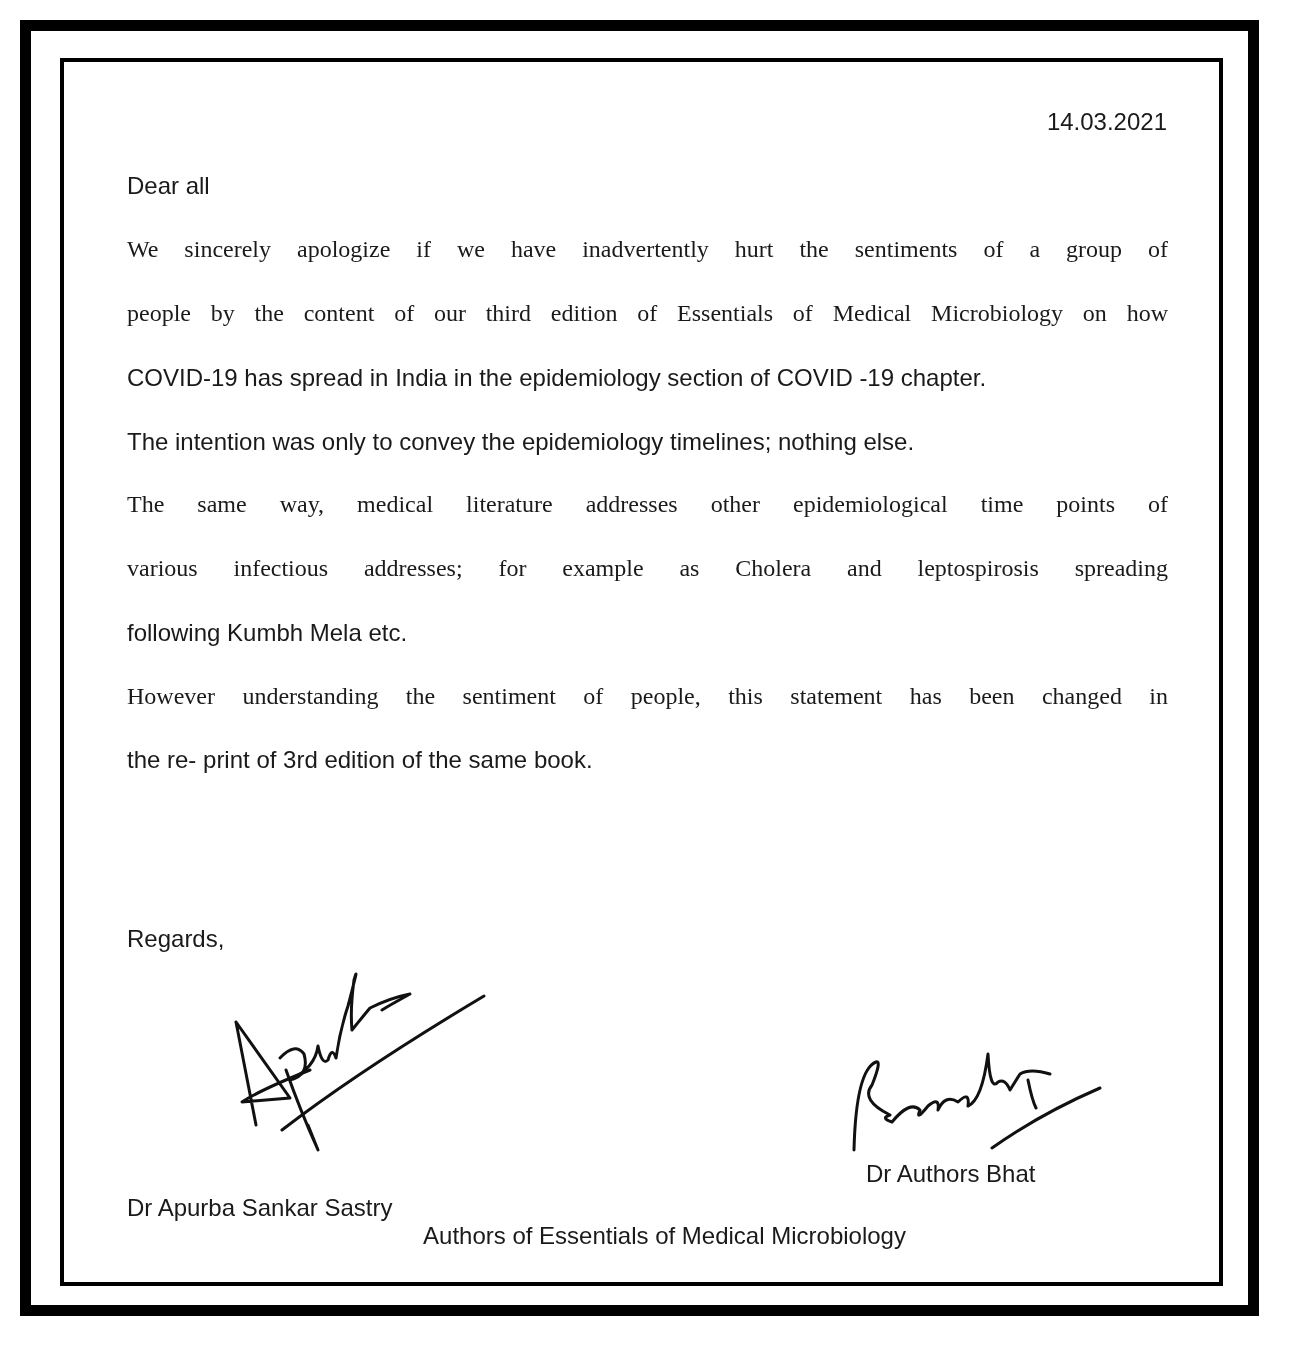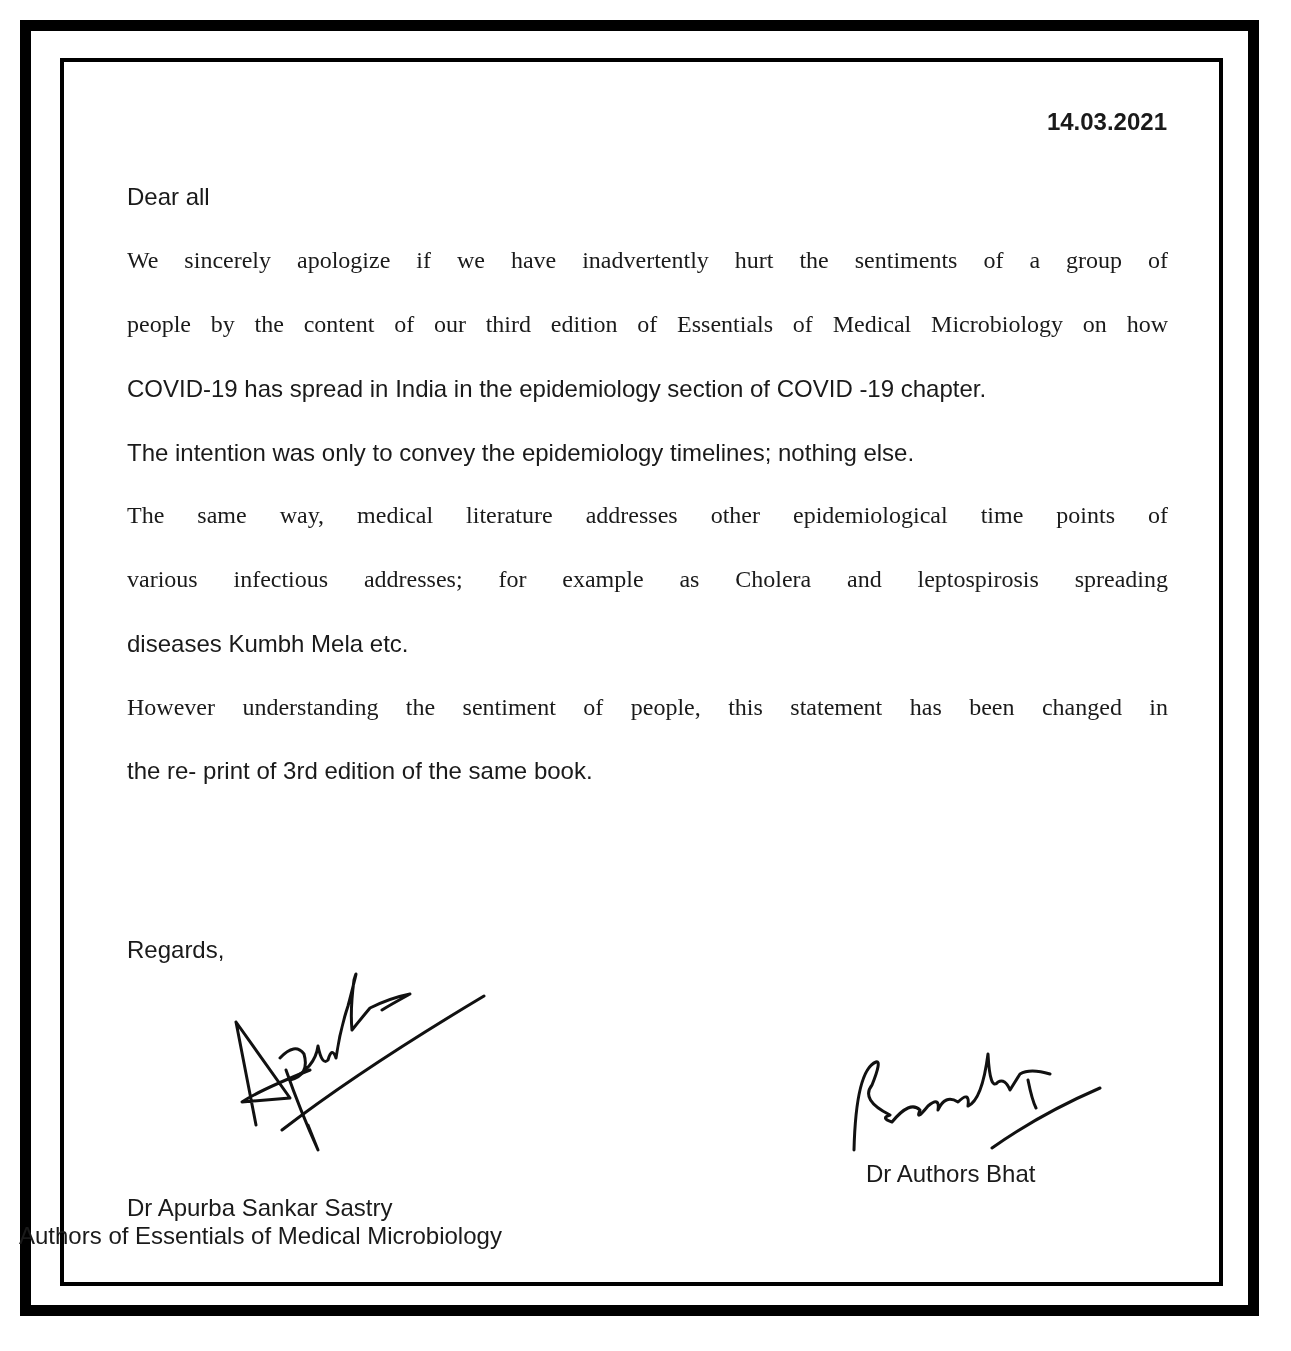--- a/index.html
+++ b/index.html
@@ -2,45 +2,45 @@
 <html><head>
 <meta charset="utf-8">
 <style>
   html, body { margin: 0; padding: 0; background: #ffffff; }
   body { width: 1291px; height: 1351px; position: relative; overflow: hidden;
          font-family: "Liberation Sans", sans-serif; color: #1a1a1a; }
   .outer-frame { position: absolute; left: 20px; top: 20px; width: 1217px; height: 1274px;
                  border: 11px solid #000; }
   .inner-frame { position: absolute; left: 60px; top: 58px; width: 1155px; height: 1220px;
                  border: 4px solid #000; }
-  .date { position: absolute; right: 124px; top: 108px; font-size: 24px; font-weight: bold; }
-  .line { position: absolute; left: 127px; font-size: 24px; white-space: nowrap; margin-top: 11px; }
+  .date { position: absolute; right: 124px; top: 108px; font-size: 24px; }
+  .line { position: absolute; left: 127px; font-size: 24px; white-space: nowrap; }
   .just { width: 1041px; text-align: justify; text-align-last: justify; white-space: normal; font-family: Liberation Serif, serif; }
   .sig { position: absolute; }
   .name { position: absolute; font-size: 24px; white-space: nowrap; }
-  .footer { position: absolute; left: 0; width: 1291px; top: 1222px; 
+  .footer { position: absolute; left: 0; width: 1291px; top: 1222px; text-align: center;
             font-size: 24px; }
   .footer span { position: relative; left: 19px; }
 </style>
 </head>
 <body>
 
 <div class="outer-frame"></div>
 <div class="inner-frame"></div>
 
 <div class="date">14.03.2021</div>
 <div class="line" style="top:172px">Dear all</div>
 
 <div class="line just" style="top:236px">We sincerely apologize if we have inadvertently hurt the sentiments of a group of</div>
 <div class="line just" style="top:300px">people by the content of our third edition of Essentials of Medical Microbiology on how</div>
 <div class="line" style="top:364px">COVID-19 has spread in India in the epidemiology section of COVID -19 chapter.</div>
 <div class="line" style="top:428px">The intention was only to convey the epidemiology timelines; nothing else.</div>
 <div class="line just" style="top:491px">The same way, medical literature addresses other epidemiological time points of</div>
 <div class="line just" style="top:555px">various infectious addresses; for example as Cholera and leptospirosis spreading</div>
-<div class="line" style="top:619px">diseases Kumbh Mela etc.</div>
+<div class="line" style="top:619px">following Kumbh Mela etc.</div>
 <div class="line just" style="top:683px">However understanding the sentiment of people, this statement has been changed in</div>
 <div class="line" style="top:746px">the re- print of 3rd edition of the same book.</div>
 
 <div class="line" style="top:925px">Regards,</div>
 
 <svg class="sig" style="left:200px; top:950px" width="320" height="220" viewBox="0 0 320 220">
   <g fill="none" stroke="#111" stroke-width="3" stroke-linecap="round" stroke-linejoin="round">
     <path d="M36 72 L56 175 M36 72 Q70 120 90 148 L42 152 Q60 140 110 120"></path>
     <path d="M80 108 Q95 92 104 104 Q110 125 90 130 Q115 118 118 96 Q122 116 128 110 Q132 96 136 108 Q140 80 148 56 Q160 10 154 30 Q150 60 152 80 Q160 70 170 58 Q190 48 210 44 Q190 55 182 60"></path>
     <path d="M86 120 Q100 160 118 200 Q112 185 108 175"></path>

